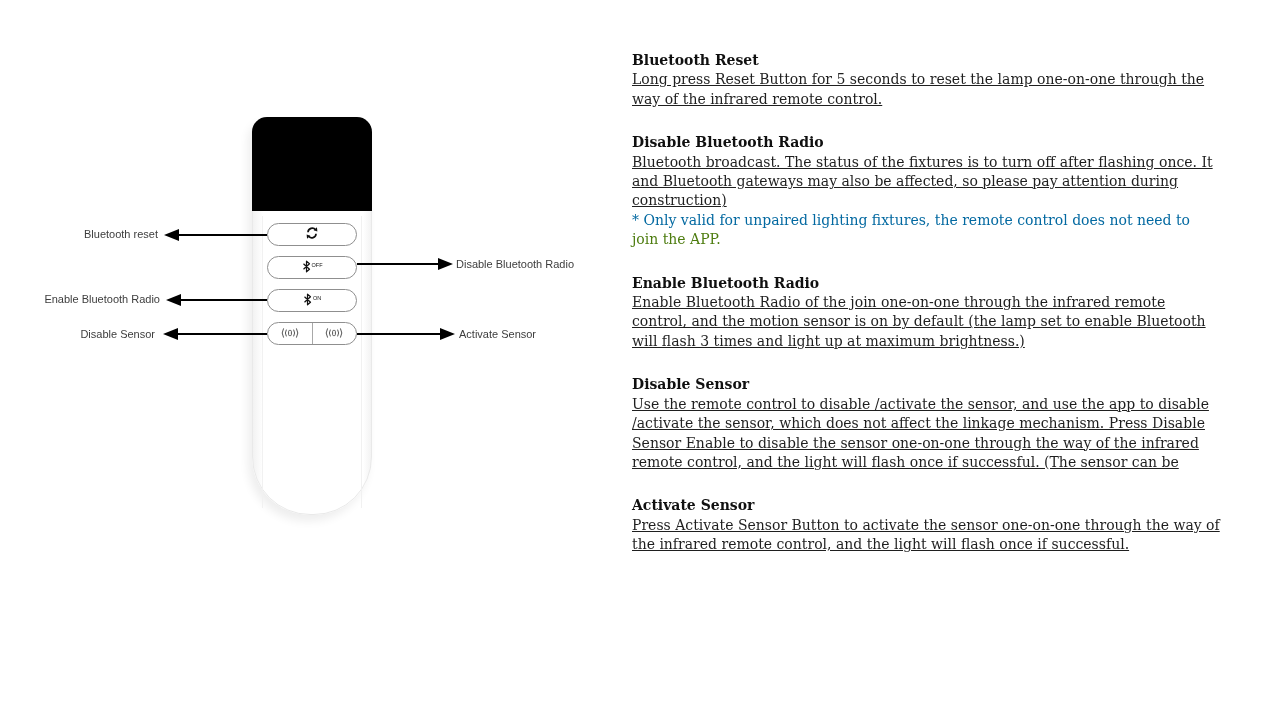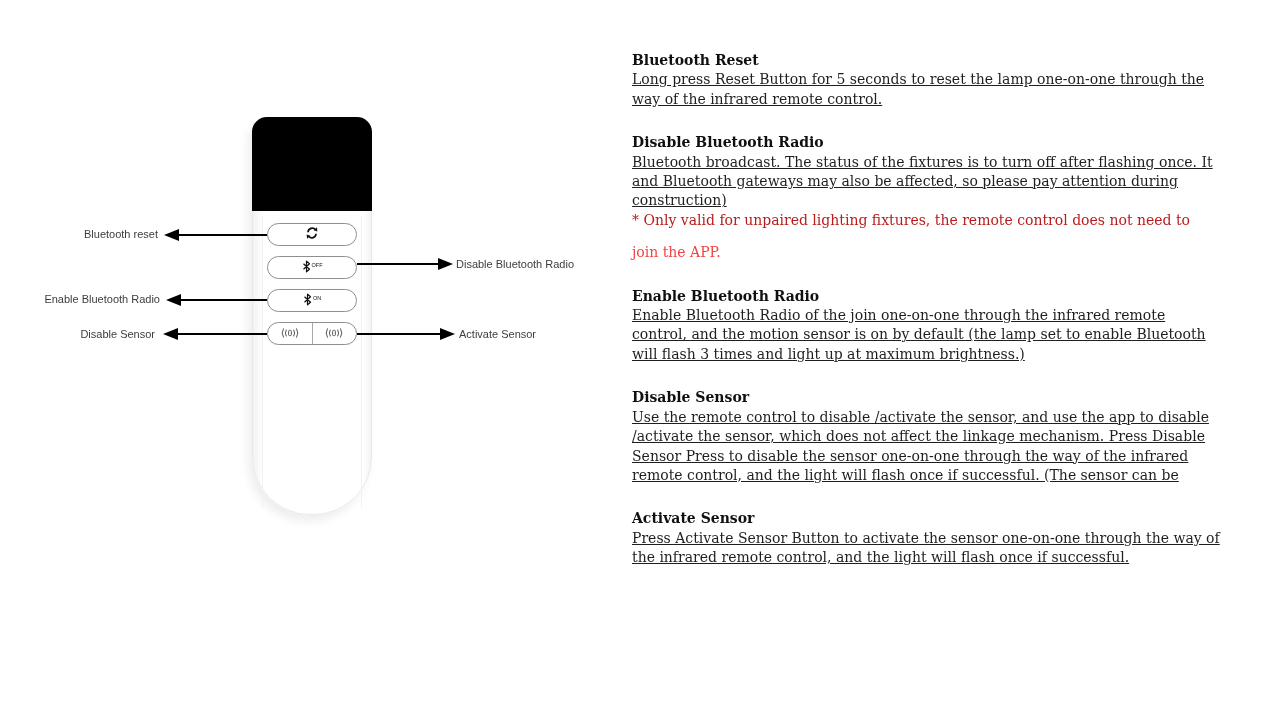--- a/index.html
+++ b/index.html
@@ -152,34 +152,34 @@
     <div class="section">
       <div class="section-heading">Bluetooth Reset</div>
       <div class="body-line">Long press Reset Button for 5 seconds to reset the lamp one-on-one through the</div>
       <div class="body-line">way of the infrared remote control.</div>
     </div>
     <div class="section">
       <div class="section-heading">Disable Bluetooth Radio</div>
       <div class="body-line">Bluetooth broadcast. The status of the fixtures is to turn off after flashing once. It</div>
       <div class="body-line">and Bluetooth gateways may also be affected, so please pay attention during</div>
       <div class="body-line">construction)</div>
-      <div class="note-line" style="color: #b91c1c;">* Only valid for unpaired lighting fixtures, the remote control does not need to</div>
-      <div class="note-line" style="color: #ef4444; margin-top: 13px;">join the APP.</div>
+      <div class="note-line" style="color: #0369a1;">* Only valid for unpaired lighting fixtures, the remote control does not need to</div>
+      <div class="note-line" style="color: #4d7c0f;">join the APP.</div>
     </div>
     <div class="section">
       <div class="section-heading">Enable Bluetooth Radio</div>
       <div class="body-line">Enable Bluetooth Radio of the join one-on-one through the infrared remote</div>
       <div class="body-line">control, and the motion sensor is on by default (the lamp set to enable Bluetooth</div>
       <div class="body-line">will flash 3 times and light up at maximum brightness.)</div>
     </div>
     <div class="section">
       <div class="section-heading">Disable Sensor</div>
       <div class="body-line">Use the remote control to disable /activate the sensor, and use the app to disable</div>
       <div class="body-line">/activate the sensor, which does not affect the linkage mechanism. Press Disable</div>
-      <div class="body-line">Sensor Press to disable the sensor one-on-one through the way of the infrared</div>
+      <div class="body-line">Sensor Enable to disable the sensor one-on-one through the way of the infrared</div>
       <div class="body-line">remote control, and the light will flash once if successful. (The sensor can be</div>
     </div>
     <div class="section">
       <div class="section-heading">Activate Sensor</div>
       <div class="body-line">Press Activate Sensor Button to activate the sensor one-on-one through the way of</div>
       <div class="body-line">the infrared remote control, and the light will flash once if successful.</div>
     </div>
   </div>
 
 </body></html>

